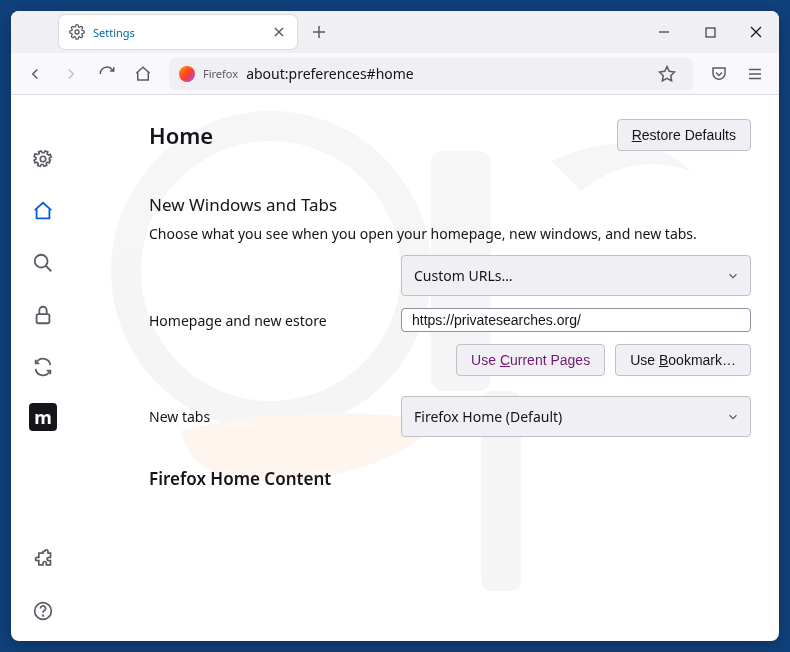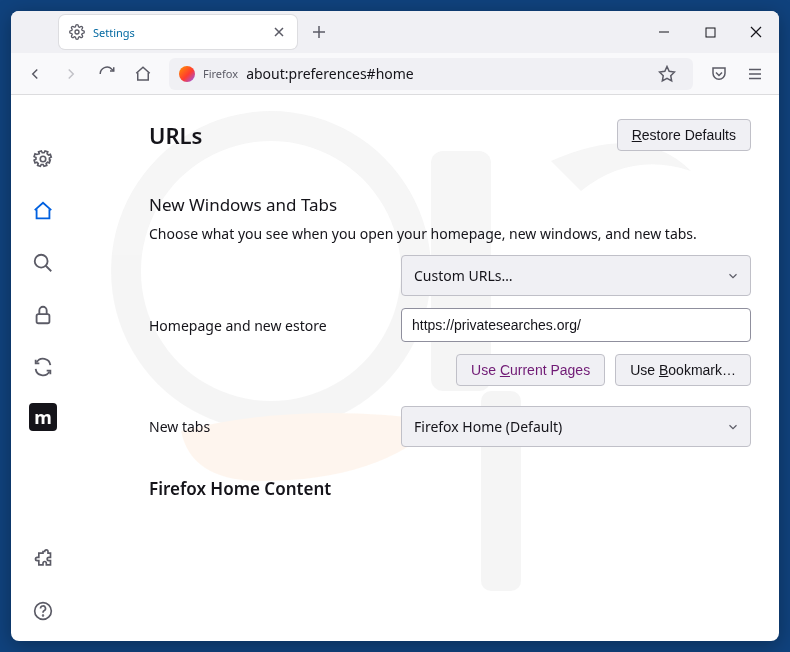--- a/index.html
+++ b/index.html
@@ -97,21 +97,21 @@
 h2 { font-size: 17px; font-weight: 400; margin-bottom: 8px; }
 .desc { font-size: 14px; color:#15141a; margin-bottom: 12px; }
 .row { display:flex; align-items:center; gap: 16px; margin-bottom: 12px; }
 .row .label { width: 236px; font-size:14px; }
 .select {
   flex:1; height: 41px; border:1px solid #c0c0c8; background:#f0f0f4; border-radius:4px;
   display:flex; align-items:center; padding: 0 12px; font-size:14px; cursor:pointer; position:relative;
 }
 .select .chev { position:absolute; right:10px; top:50%; transform:translateY(-50%); color:#5b5b66; }
 .textfield {
-  flex:1; height: 34px; border:1px solid #8f8f9d; background:#fff; border-radius:4px;
+  flex:1; height: 24px; border:1px solid #8f8f9d; background:#fff; border-radius:4px;
   padding: 0 10px; font-size:14px; color:#15141a; outline:none;
 }
 .btn-row { display:flex; justify-content:flex-end; gap: 10px; margin: 8px 0 20px 0; }
 .h2b { font-size: 17px; font-weight:600; margin-top: 30px; }
 .u { text-decoration: underline; }
 </style>
 </head>
 <body>
 
 <div class="window">
@@ -254,21 +254,21 @@
             <circle cx="12" cy="12" r="10"></circle>
             <path d="M9 9a3 3 0 1 1 4.2 2.7c-.9.5-1.2 1-1.2 2.3"></path>
             <circle cx="12" cy="17.5" r=".5" fill="currentColor"></circle>
           </svg>
         </div>
     </div>
 
     <div class="main">
 
       <div class="head-row">
-        <h1>URLs</h1>
+        <h1>Home</h1>
         <button class="btn">
             <span><span class="u">R</span>estore Defaults</span>
           </button>
       </div>
 
       <h2>New Windows and Tabs</h2>
       <p class="desc">Choose what you see when you open your homepage, new windows, and new tabs.</p>
 
       <div class="row" style="justify-content:flex-end;">
         <div style="width:236px"></div>

